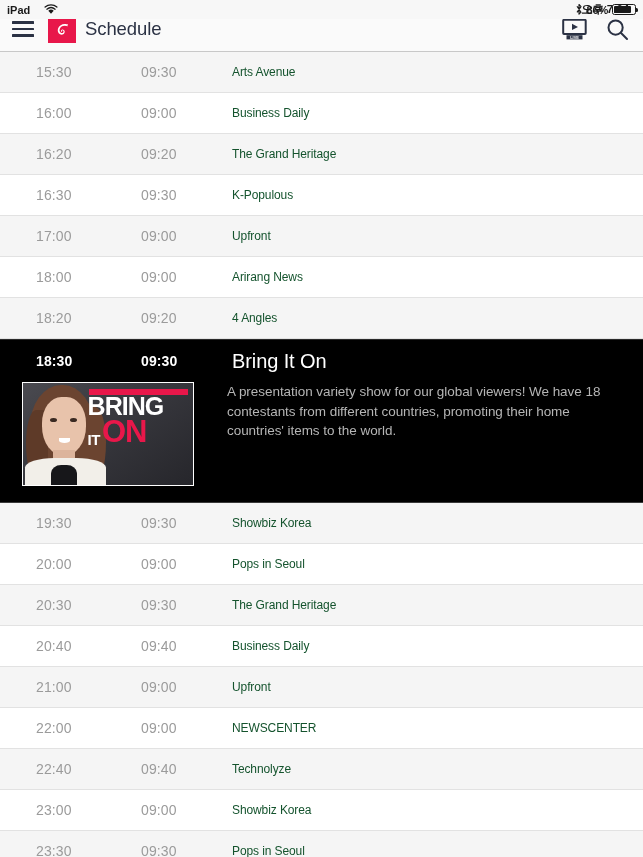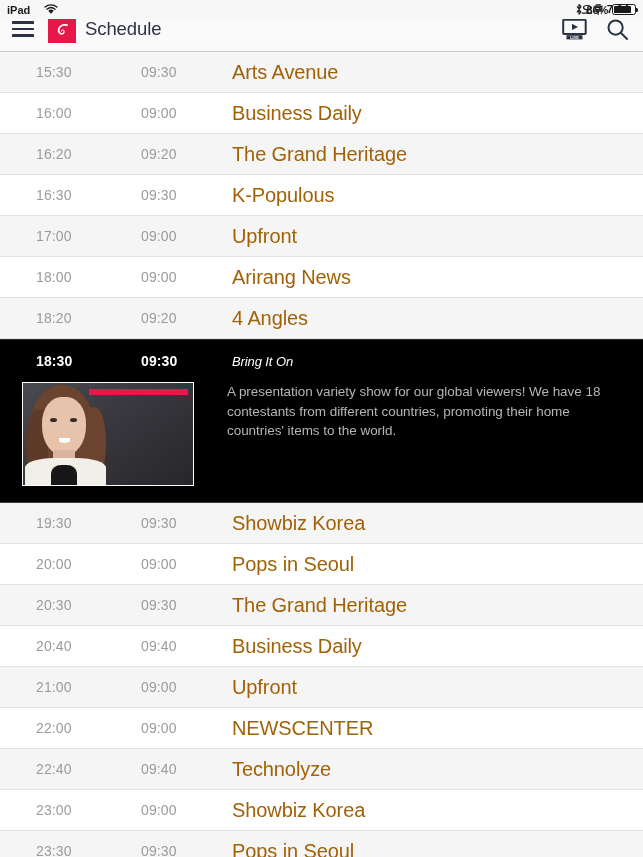--- a/index.html
+++ b/index.html
@@ -144,22 +144,22 @@
     flex-shrink: 0;
   }
   .row .col-dur {
     width: 91px;
     font-size: 14px;
     color: #9b9b9b;
     letter-spacing: 0.1px;
     flex-shrink: 0;
   }
   .row .col-title {
-    font-size: 20px;
-    color: #a16207;
+    font-size: 12px;
+    color: #14532d;
     letter-spacing: -0.1px;
   }
 
   
   .row-active {
     background: #000000;
     border-bottom: 1px solid #3a3a3a;
     border-top: 1px solid #2a2a2a;
     padding: 0;
     height: 164px;
@@ -181,24 +181,23 @@
   }
   .active-head .col-dur {
     width: 91px;
     font-size: 14px;
     color: #ffffff;
     font-weight: bold;
     letter-spacing: 0.1px;
     flex-shrink: 0;
   }
   .active-head .col-title {
-    font-size: 13px;
+    font-size: 20px;
     color: #ffffff;
     letter-spacing: -0.1px;
-    font-style: italic;
   }
   .active-body {
     display: flex;
     padding: 0 0 0 22px;
   }
   .thumb {
     width: 172px;
     height: 104px;
     flex-shrink: 0;
     position: relative;
@@ -443,20 +442,24 @@
             <div class="hair-side-r"></div>
             <div class="face"></div>
             <div class="eye eye-l"></div>
             <div class="eye eye-r"></div>
             <div class="mouth"></div>
             <div class="neck"></div>
             <div class="jacket"></div>
             <div class="top-black"></div>
           </div>
           <div class="thumb-redbar"></div>
+          <div class="thumb-brand">
+            <span class="tb-bring">BRING</span>
+            <span class="tb-it">IT</span><span class="tb-on">ON</span>
+          </div>
         </div>
       </div>
       <div class="active-desc">A presentation variety show for our global viewers! We have 18 contestants from different countries, promoting their home countries' items to the world.</div>
     </div>
   </div>
 
   <div>
     <div class="row alt">
       <span class="col-time">19:30</span>
       <span class="col-dur">09:30</span>

